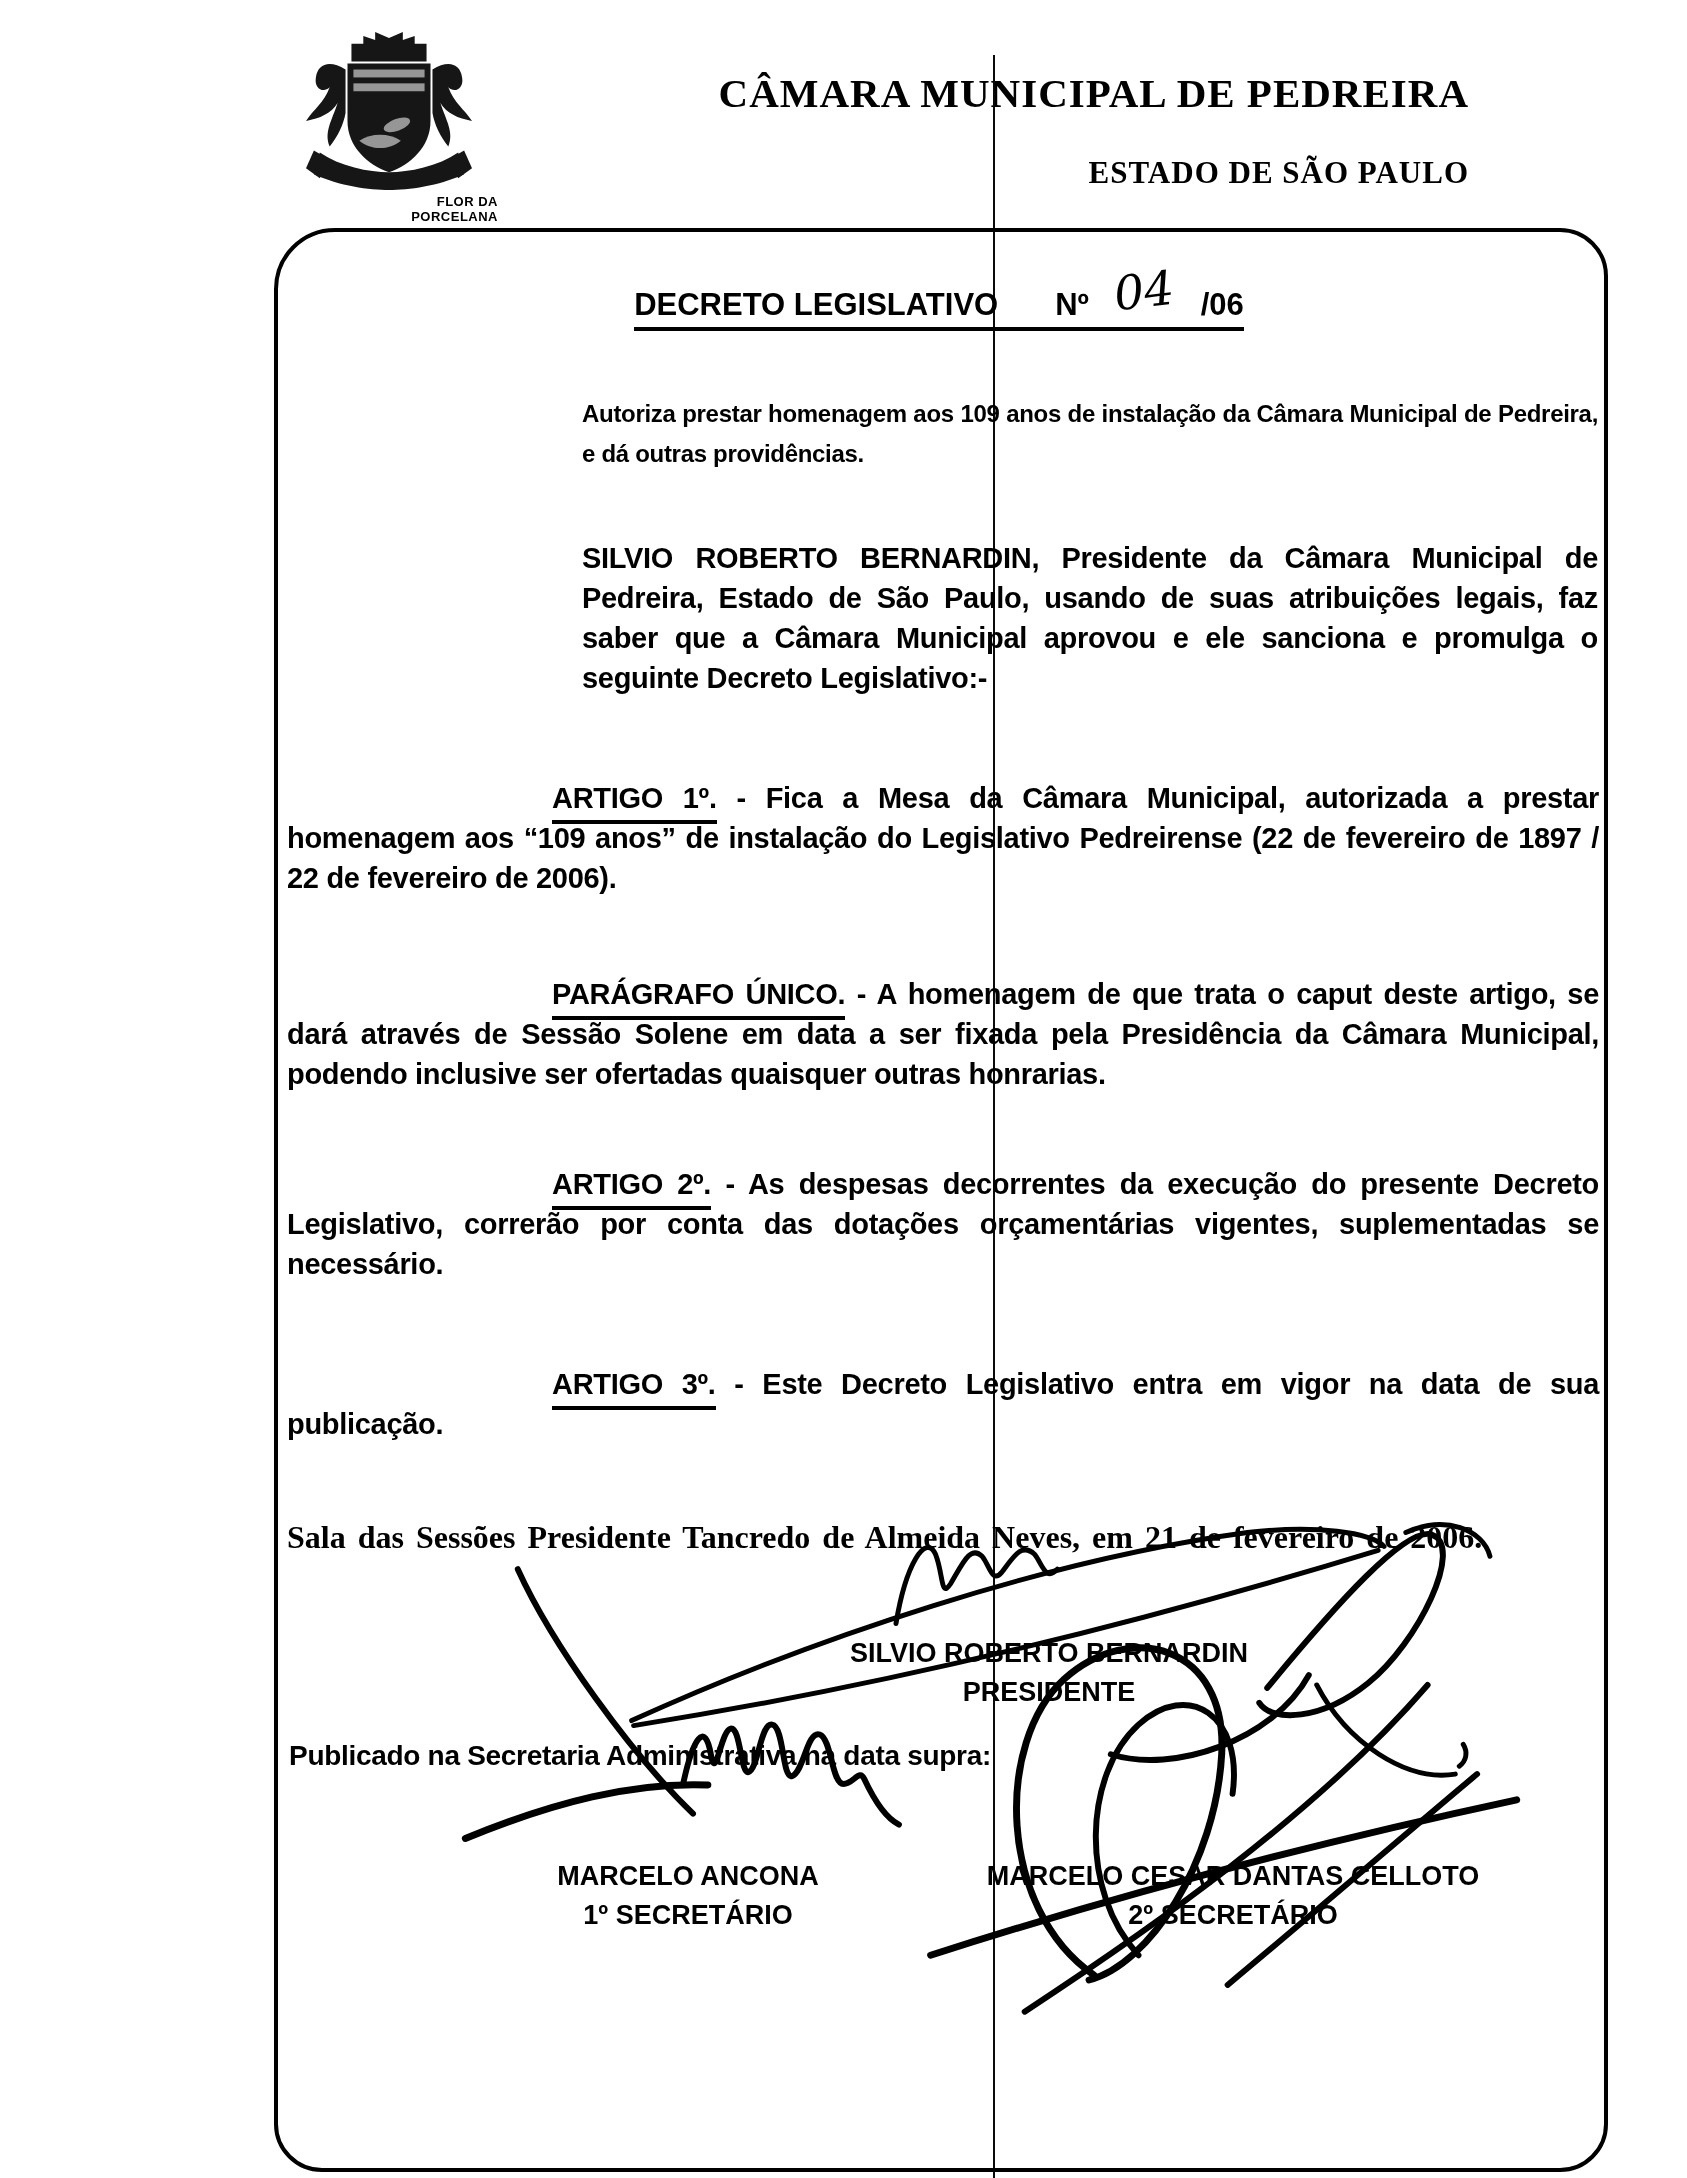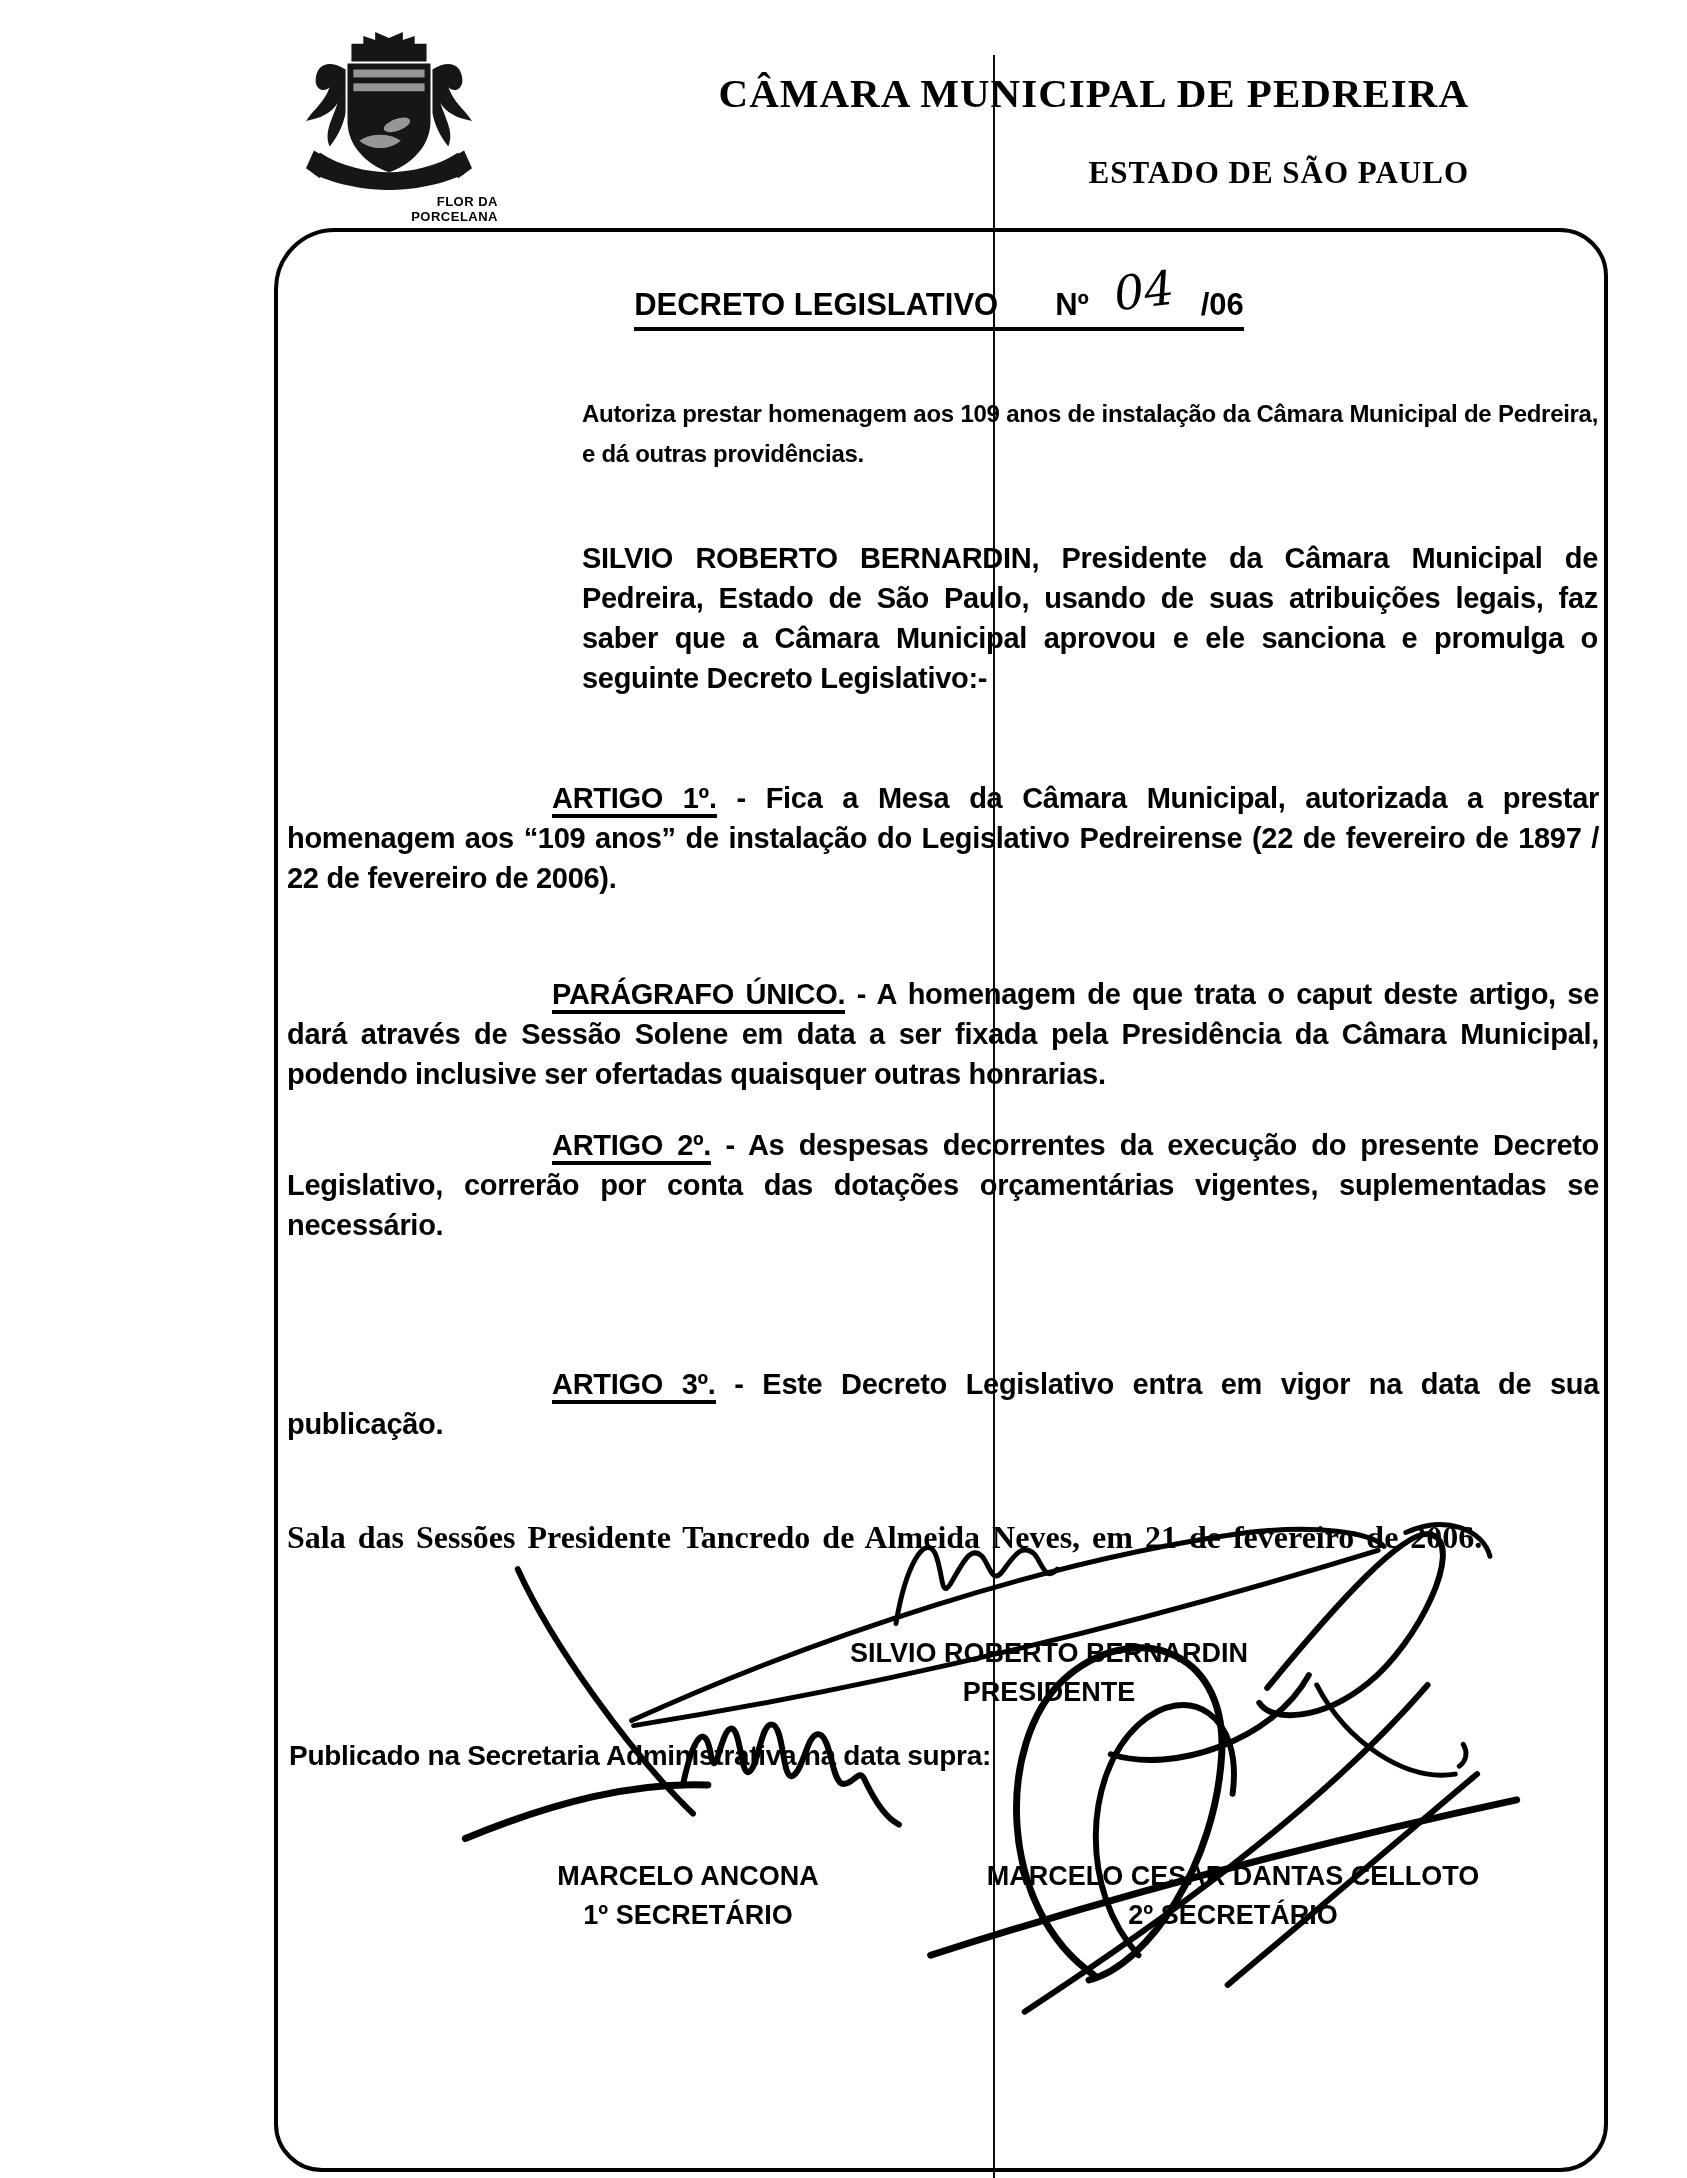--- a/index.html
+++ b/index.html
@@ -45,24 +45,24 @@
   }
   .preamble{
     position:absolute;left:582px;top:538px;width:1016px;
     font-size:29px;font-weight:bold;line-height:40px;text-align:justify;letter-spacing:-0.3px;
   }
   .article{
     position:absolute;left:287px;width:1312px;
     font-size:29px;font-weight:bold;line-height:40px;text-align:justify;letter-spacing:-0.3px;
     text-indent:265px;
   }
-  .article .lbl{border-bottom:4px solid #000;padding-bottom:0;}
+  .article .lbl{border-bottom:4px solid #000;padding-bottom:6px;}
   .art1{top:778px;}
   .artpu{top:974px;}
-  .art2{top:1125px;word-spacing:6px;}
+  .art2{top:1164px;word-spacing:6px;}
   .art3{top:1364px;}
   .closing{
     position:absolute;left:287px;top:1515px;width:1312px;
     font-family:"Liberation Serif",serif;font-size:32px;font-weight:bold;
     line-height:45px;text-align:justify;word-spacing:4px;
   }
   .sig-label{position:absolute;text-align:center;font-weight:bold;font-size:27px;line-height:39px;}
   .sig-president{left:772px;top:1634px;width:554px;}
   .pub-note{position:absolute;left:289px;top:1740px;font-size:28px;font-weight:bold;letter-spacing:-0.3px;}
   .sig-first{left:490px;top:1857px;width:396px;}

